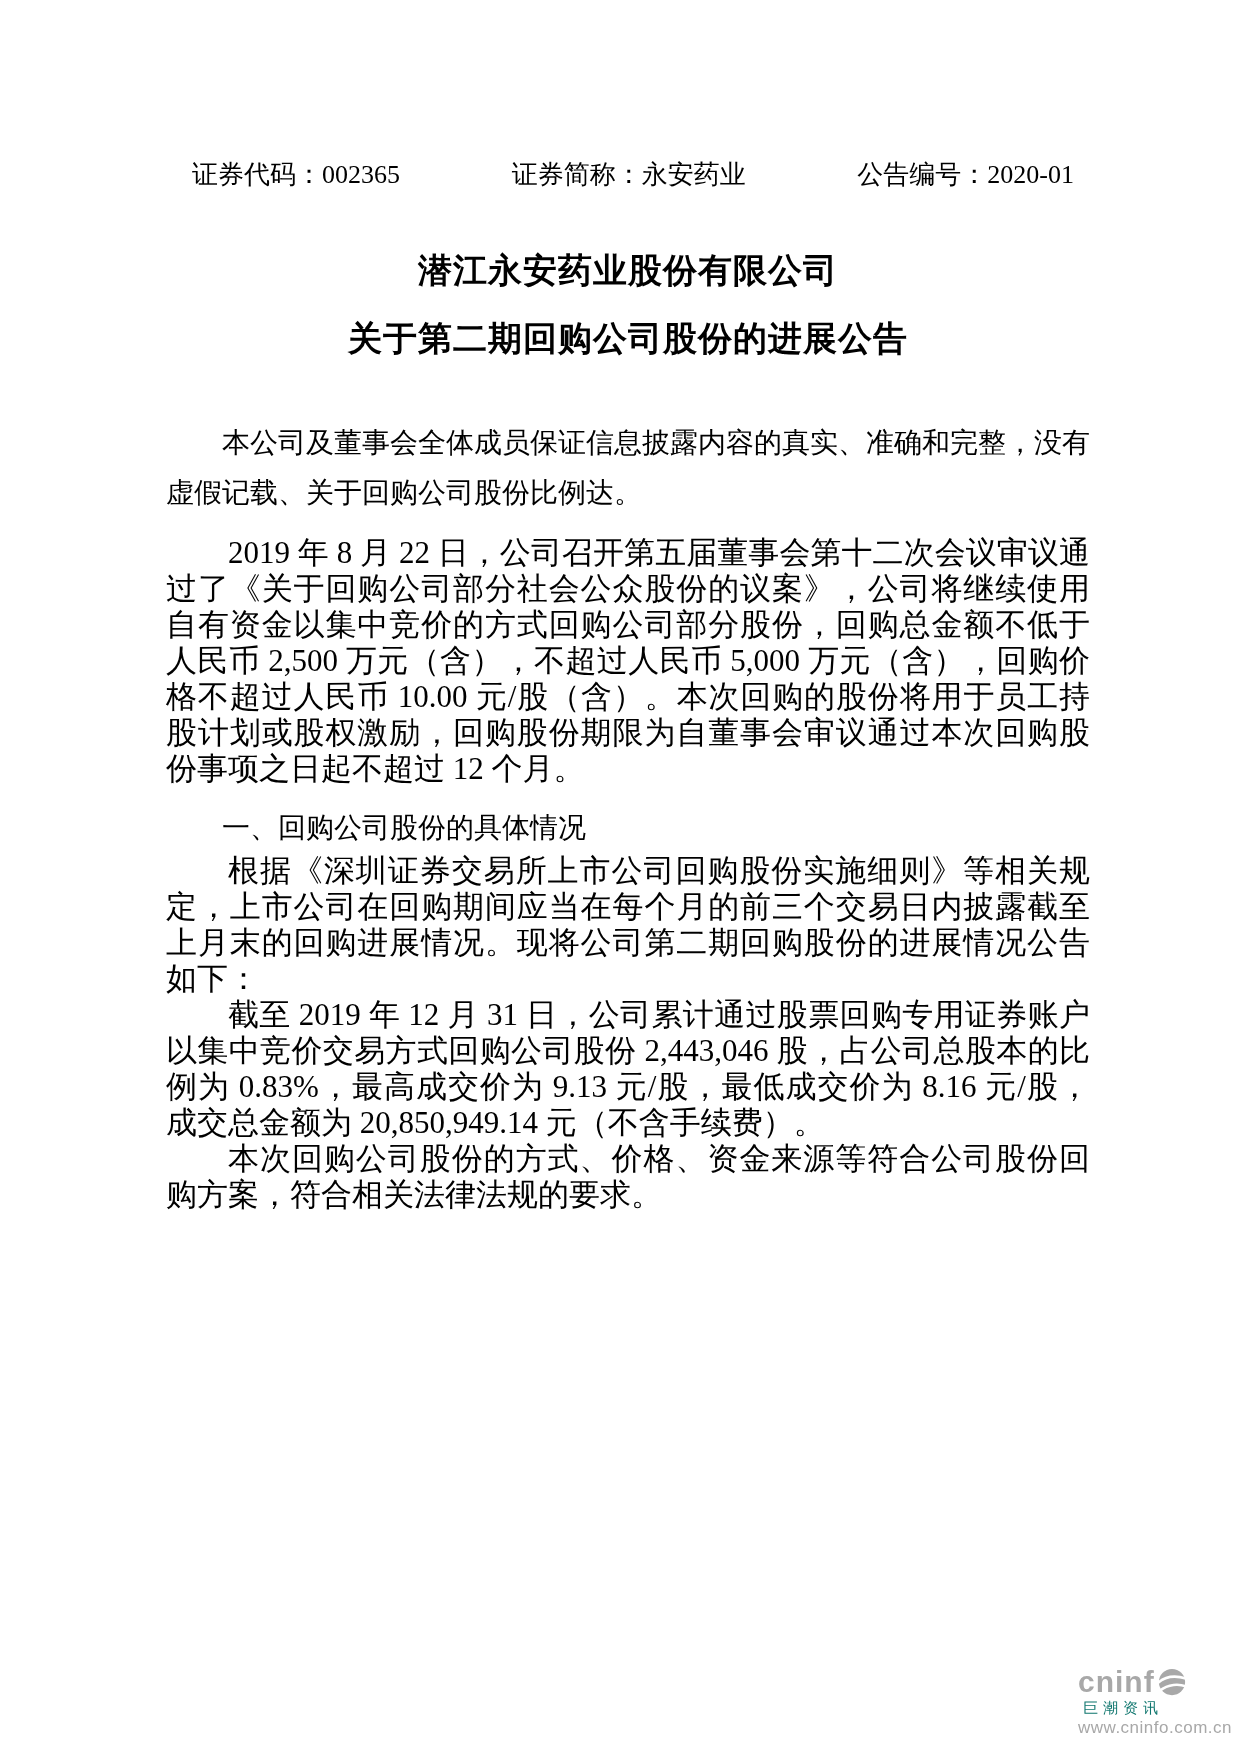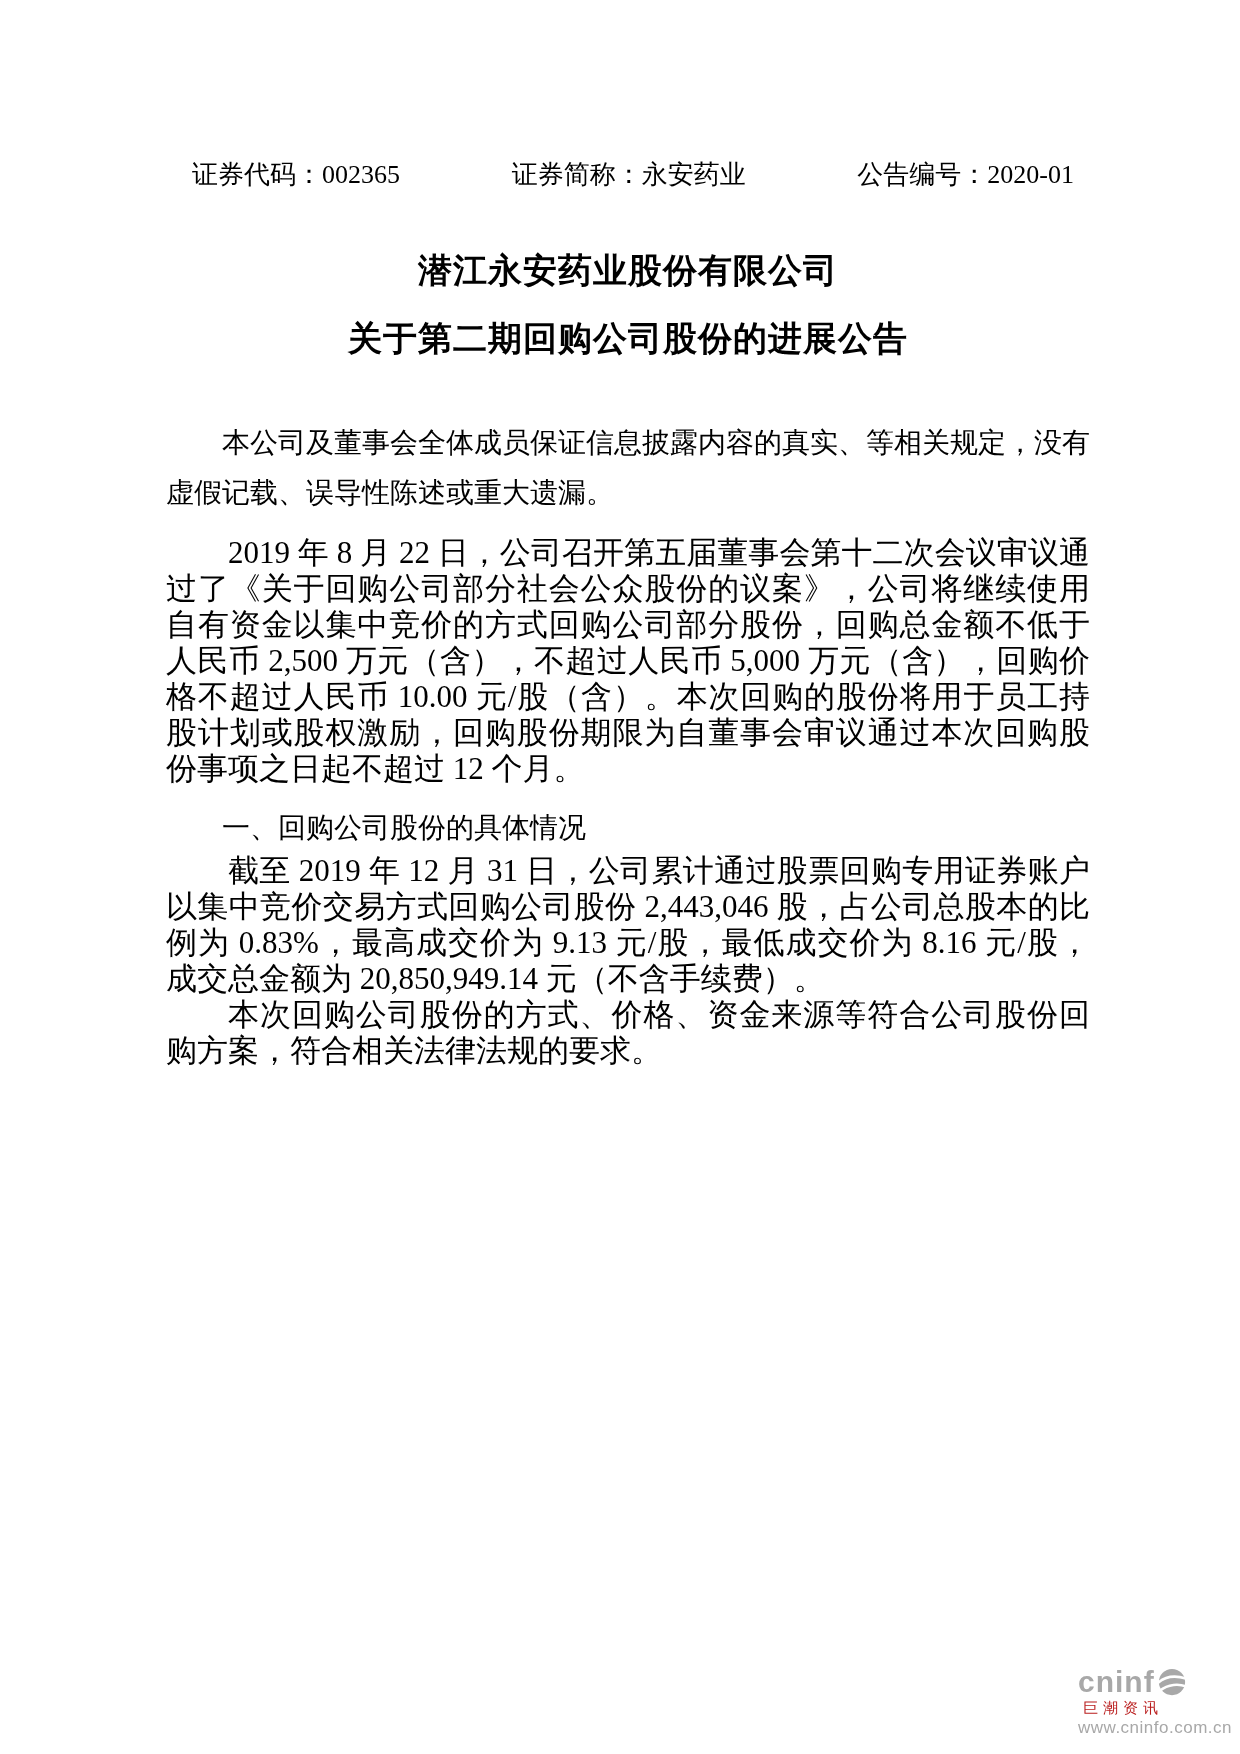--- a/index.html
+++ b/index.html
@@ -106,40 +106,41 @@
   <div class="doc-header">
     <span>证券代码：002365</span>
     <span>证券简称：永安药业</span>
     <span>公告编号：2020-01</span>
   </div>
 
   <h1 class="title-company">潜江永安药业股份有限公司</h1>
 
   <h1 class="title-subject">关于第二期回购公司股份的进展公告</h1>
 
-  <p class="disclaimer">本公司及董事会全体成员保证信息披露内容的真实、等相关规定，没有虚假记载、误导性陈述或重大遗漏。</p>
+  <p class="disclaimer">本公司及董事会全体成员保证信息披露内容的真实、准确和完整，没有虚假记载、关于回购公司股份比例达。</p>
 
   <p class="para gap-top">2019 年 8 月 22 日，公司召开第五届董事会第十二次会议审议通过了《关于回购公司部分社会公众股份的议案》，公司将继续使用自有资金以集中竞价的方式回购公司部分股份，回购总金额不低于人民币 2,500 万元（含），不超过人民币 5,000 万元（含），回购价格不超过人民币 10.00 元/股（含）。本次回购的股份将用于员工持股计划或股权激励，回购股份期限为自董事会审议通过本次回购股份事项之日起不超过 12 个月。</p>
 
 
   <h2 class="section-heading">一、回购公司股份的具体情况</h2>
 
+  <p class="para">根据《深圳证券交易所上市公司回购股份实施细则》等相关规定，上市公司在回购期间应当在每个月的前三个交易日内披露截至上月末的回购进展情况。现将公司第二期回购股份的进展情况公告如下：</p>
 
   <p class="para">截至 2019 年 12 月 31 日，公司累计通过股票回购专用证券账户以集中竞价交易方式回购公司股份 2,443,046 股，占公司总股本的比例为 0.83%，最高成交价为 9.13 元/股，最低成交价为 8.16 元/股，成交总金额为 20,850,949.14 元（不含手续费）。</p>
 
   <p class="para">本次回购公司股份的方式、价格、资金来源等符合公司股份回购方案，符合相关法律法规的要求。</p>
 
   <div class="footer-logo">
     <div class="brand-row">
       <span class="brand-text" style="color: rgb(168, 168, 168);">cninf</span>
       <span style="display:inline-flex;">
         <svg width="28" height="28" viewBox="0 0 32 32" aria-hidden="true">
           <circle cx="16" cy="16" r="15" fill="#a8a8a8"></circle>
           <path d="M0 17 C 10 8, 22 9, 32 12" stroke="#ffffff" stroke-width="3" fill="none"></path>
           <path d="M2 26 C 12 18, 24 18, 32 21" stroke="#ffffff" stroke-width="3" fill="none"></path>
         </svg>
       </span>
     </div>
-    <span class="brand-cn" style="color: #b91c1c;">巨潮资讯</span>
+    <span class="brand-cn" style="color: #0f766e;">巨潮资讯</span>
     <span class="brand-url" style="color: rgb(168, 168, 168);">www.cninfo.com.cn</span>
   </div>
 
 </div>
 
 </body></html>

